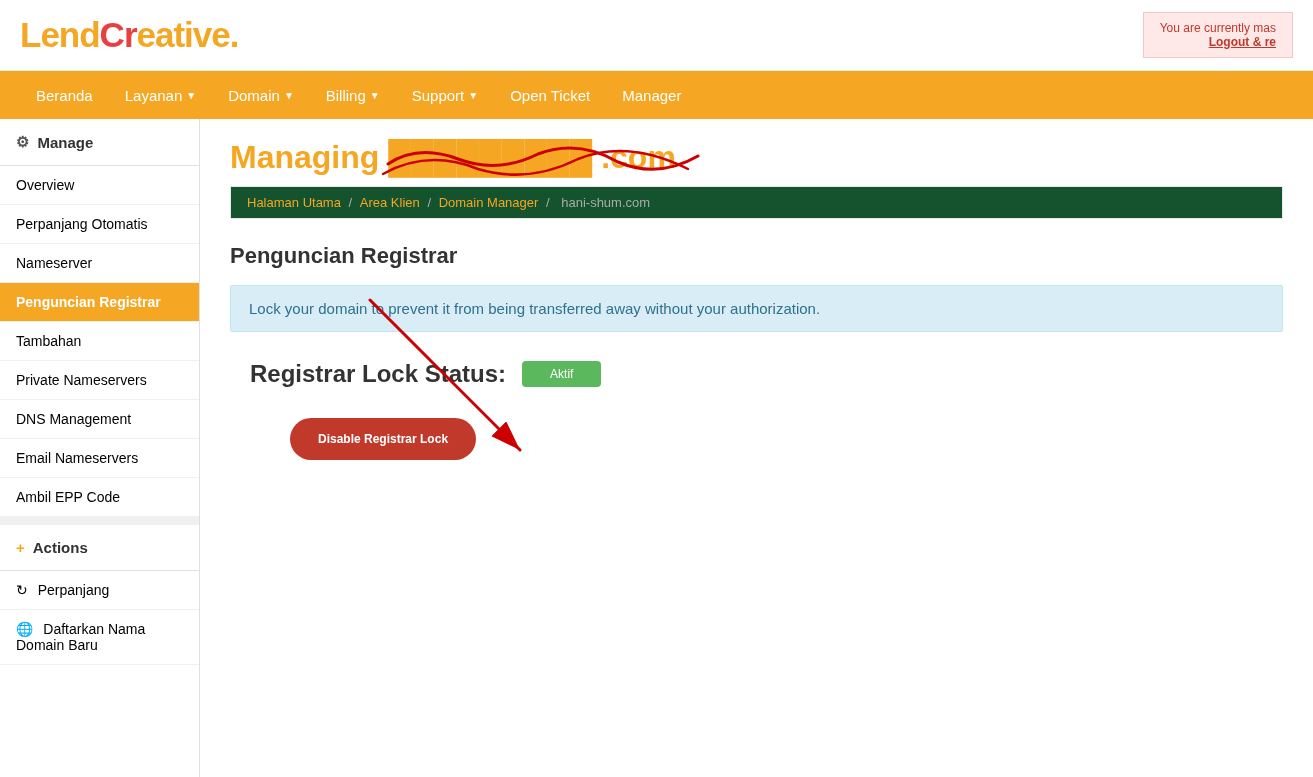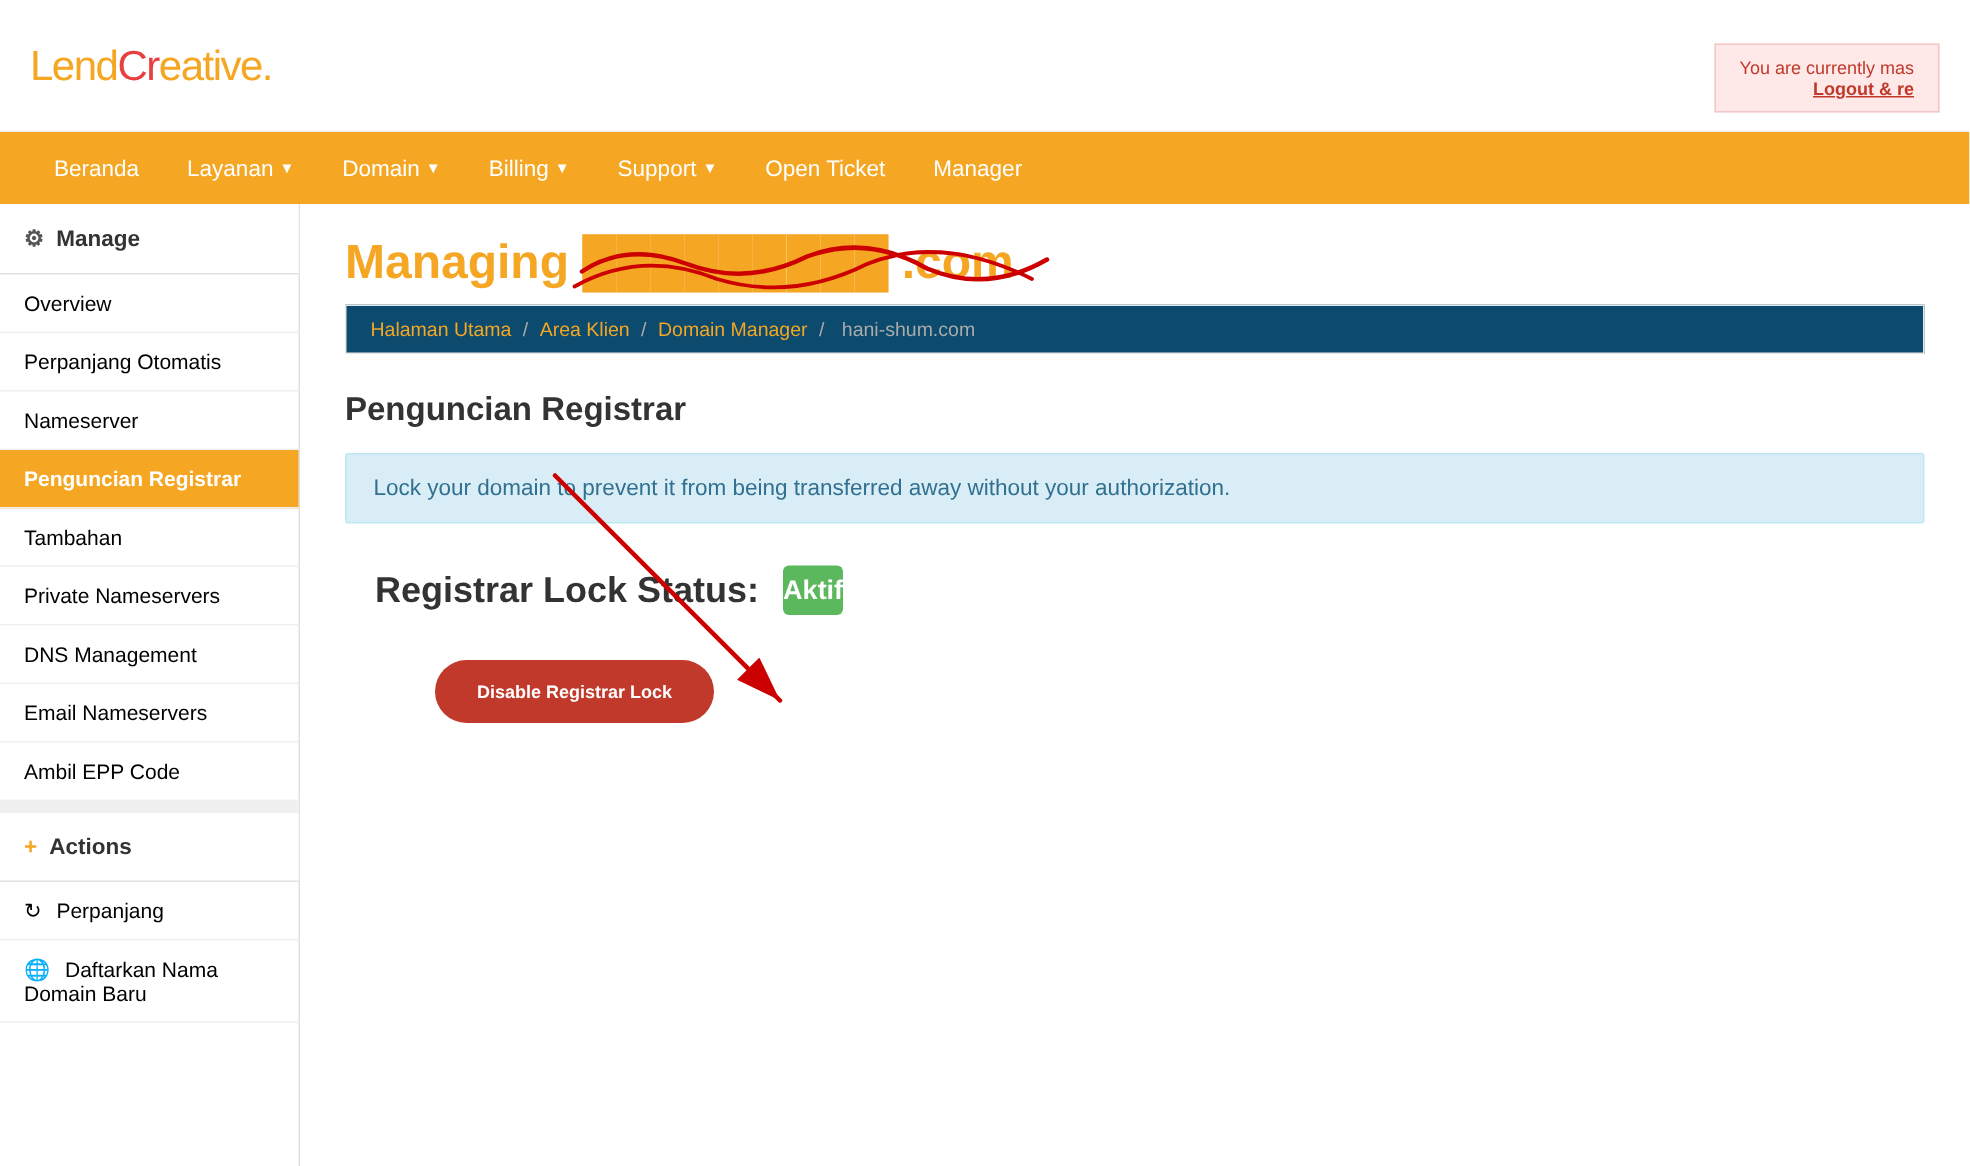--- a/index.html
+++ b/index.html
@@ -9,34 +9,33 @@
     .top-bar {
       background: #fff;
       padding: 12px 20px;
       display: flex;
       align-items: center;
       justify-content: space-between;
       border-bottom: 1px solid #eee;
       min-height: 65px;
     }
     .logo {
-      font-size: 28px;
-      font-weight: normal;
+      font-size: 35px;
+      font-weight: bold;
       color: #f5a623;
       letter-spacing: -1px;
     }
     .top-notice {
       background: #ffe8e8;
       border: 1px solid #f5c6c6;
       padding: 8px 16px;
       font-size: 12px;
       color: #c0392b;
       text-align: right;
       max-width: 200px;
-      margin-top: 17px;
     }
     .top-notice a {
       color: #c0392b;
       text-decoration: underline;
       font-weight: bold;
     }
 
     
     .nav-bar {
       background: #f5a623;
@@ -115,21 +114,21 @@
     }
     .page-title {
       font-size: 32px;
       color: #f5a623;
       font-weight: bold;
       margin-bottom: 10px;
     }
     .breadcrumb {
       font-size: 13px;
       color: #999;
-      background: #0c4a6e;
+      background: #14532d;
       padding: 8px 16px;
       margin-bottom: 24px;
       border: 1px solid #e8e8e8;
     }
     .breadcrumb a { color: #f5a623; text-decoration: none; }
     .breadcrumb span { color: #aaa; margin: 0 4px; }
 
     .section-heading {
       font-size: 22px;
       font-weight: bold;
@@ -154,23 +153,23 @@
       margin-left: 20px;
     }
     .lock-status-label {
       font-size: 24px;
       font-weight: bold;
       color: #333;
     }
     .status-badge {
       background: #5cb85c;
       color: #fff;
-      font-size: 18px;
-      font-weight: bold;
-      padding: 6px 0;
+      font-size: 12px;
+      font-weight: normal;
+      padding: 6px 28px;
       border-radius: 4px;
     }
 
     .disable-btn {
       background: #c0392b;
       color: #fff;
       border: none;
       padding: 14px 28px;
       font-size: 12px;
       border-radius: 30px;

